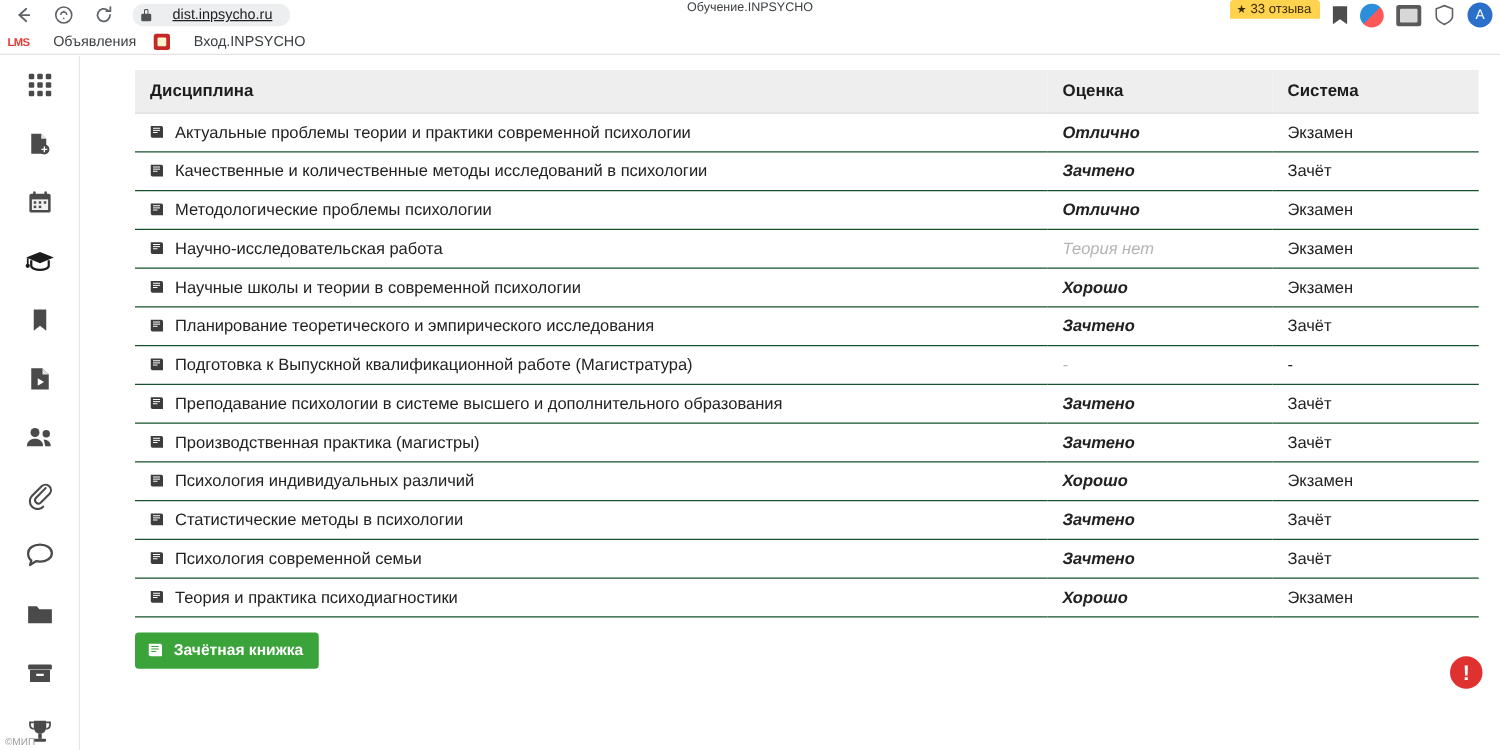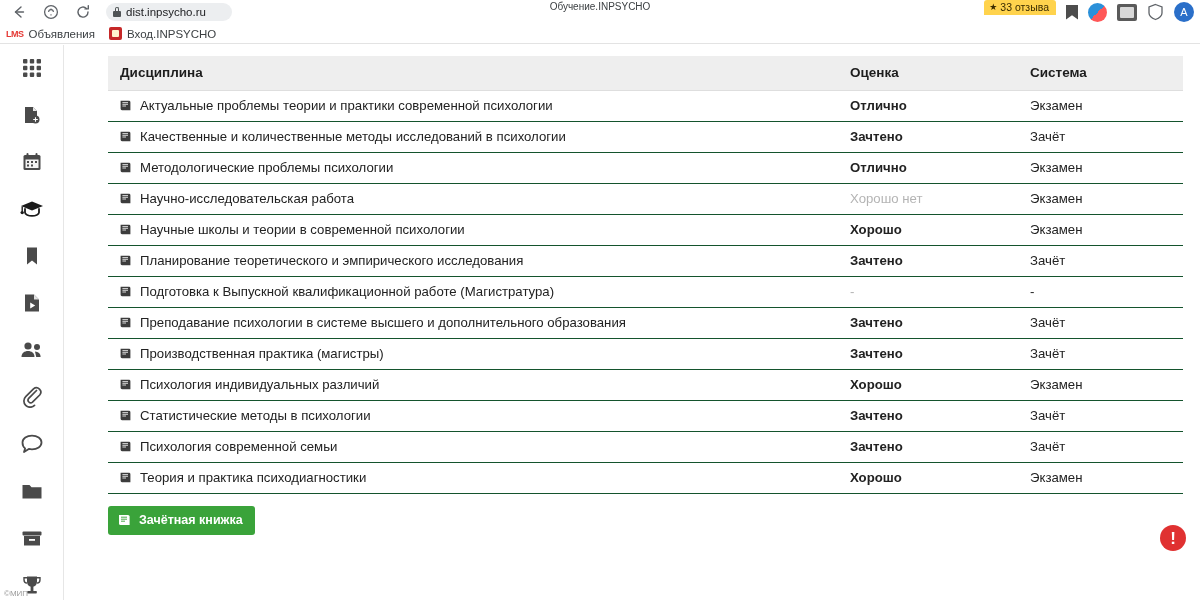--- a/index.html
+++ b/index.html
@@ -21,21 +21,22 @@
   .nav-ico { width: 18px; height: 18px; position: relative; color: #5f6368; }
   .nav-ico svg { display: block; }
   .omnibox {
     margin-left: 14px;
     height: 18px;
     min-width: 126px;
     background: #eceef0;
     border-radius: 9px;
     display: flex; align-items: center;
     padding: 0 9px 0 7px;
-    gap: 5px;
+    gap: 17px;
+    text-decoration: underline;
   }
   .lock { width: 8px; height: 10px; position: relative; }
   .lock-body { position: absolute; bottom: 0; left: 0; width: 8px; height: 6px; background: #4f5355; border-radius: 1px; }
   .lock-shackle { position: absolute; top: 0; left: 1.6px; width: 4.8px; height: 5px; border: 1.4px solid #4f5355; border-bottom: none; border-radius: 3px 3px 0 0; }
   .url-text { font-size: 11.5px; color: #202124; white-space: nowrap; }
   .page-title-chrome {
     position: absolute; left: 0; right: 0; top: 1px;
     text-align: center; font-size: 10px; color: #3c4043;
     pointer-events: none;
   }
@@ -59,21 +60,21 @@
   .ext-c { width: 17px; height: 18px; position: relative; }
   .ext-c svg { display:block; }
   .avatar-chip { width: 20px; height: 20px; border-radius: 50%; background: #2a6fc9; color: #fff;
     font-size: 11px; display:flex; align-items:center; justify-content:center; }
   
   .bookmarks {
     position: absolute; top: 24px; left: 0; width: 1200px; height: 20px;
     background: #ffffff; display: flex; align-items: center; gap: 14px;
     padding-left: 6px; border-bottom: 1px solid #e3e3e3;
   }
-  .bm { display: flex; align-items: center; gap: 5px; font-size: 11.5px; color: #3c4043; }
+  .bm { display: flex; align-items: center; gap: 19px; font-size: 11.5px; color: #3c4043; }
   .bm-ico-lms { font-size: 9px; font-weight: bold; color: #e53935; letter-spacing: -0.5px; }
   .bm-ico-sq { width: 13px; height: 13px; background: #c62828; border-radius: 2px; position: relative; }
   .bm-ico-sq::after { content: ""; position: absolute; inset: 3px; background: #fff3cd; border-radius: 1px; }
   
   .rail {
     position: absolute; top: 45px; left: 0; width: 64px; height: 555px;
     background: #ffffff; border-right: 1px solid #e6e6e6;
     display: flex; flex-direction: column; align-items: center; padding-top: 12px; gap: 25px;
   }
   .rail-item {
@@ -108,21 +109,21 @@
     font-size: 13.2px;
     padding: 7px 10px 8px 12px;
     border-bottom: 1px solid #14532d;
     color: #222;
     vertical-align: middle;
     height: 31px;
   }
   .col-disc { width: 730px; }
   .col-mark { width: 180px; }
   .col-sys  { width: 165px; }
-  .cell-mark { font-weight: bold; }
+  .cell-mark { font-weight: bold; font-style: italic; }
   .cell-mark.muted, .cell-sys { color: #b4b4b4; font-weight: normal; }
   .cell-sys { color: #b4b4b4; }
   .disc-ico {
     display: inline-block; width: 13px; height: 11px; margin-right: 7px;
     position: relative; top: 1px;
   }
   .disc-ico svg { display: block; }
   .zach-btn {
     margin: 12px 0 0 44px;
     background: #3aa33a;
@@ -349,21 +350,21 @@
                 <path d="M2.4 2.6 h5.6 M2.4 4.3 h5.6 M2.4 6 h3.6" stroke="#ffffff" stroke-width="0.8"></path>
               </svg></span><span>Методологические проблемы психологии</span></td>
           <td class="cell-mark">Отлично</td>
           <td class="cell-sys">Экзамен</td>
         </tr>
         <tr>
           <td><span class="disc-ico"><svg width="13" height="11" viewBox="0 0 13 11">
                 <path d="M0.6 0.8 h8.4 a1.4 1.4 0 0 1 1.4 1.4 V10.2 H2 A1.4 1.4 0 0 1 0.6 8.8 z" fill="#3c3c3c"></path>
                 <path d="M2.4 2.6 h5.6 M2.4 4.3 h5.6 M2.4 6 h3.6" stroke="#ffffff" stroke-width="0.8"></path>
               </svg></span><span>Научно-исследовательская работа</span></td>
-          <td class="cell-mark muted">Хорошо нет</td>
+          <td class="cell-mark muted">Теория нет</td>
           <td class="cell-sys">Экзамен</td>
         </tr>
         <tr>
           <td><span class="disc-ico"><svg width="13" height="11" viewBox="0 0 13 11">
                 <path d="M0.6 0.8 h8.4 a1.4 1.4 0 0 1 1.4 1.4 V10.2 H2 A1.4 1.4 0 0 1 0.6 8.8 z" fill="#3c3c3c"></path>
                 <path d="M2.4 2.6 h5.6 M2.4 4.3 h5.6 M2.4 6 h3.6" stroke="#ffffff" stroke-width="0.8"></path>
               </svg></span><span>Научные школы и теории в современной психологии</span></td>
           <td class="cell-mark">Хорошо</td>
           <td class="cell-sys">Экзамен</td>
         </tr>

